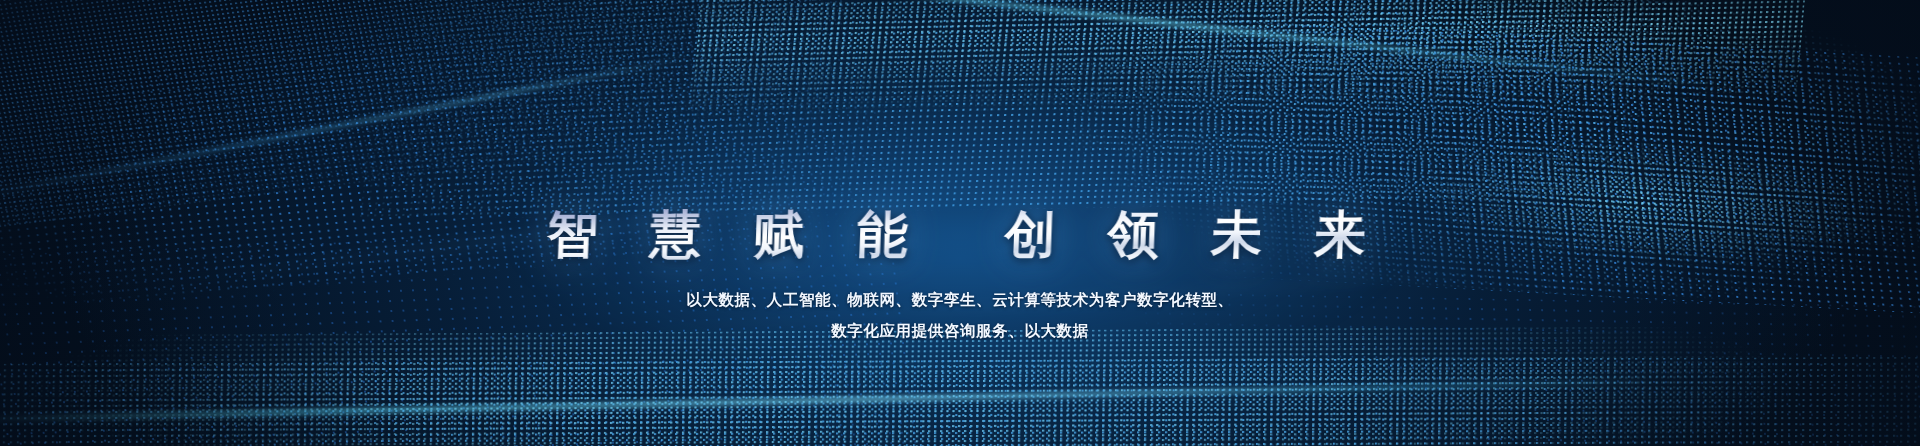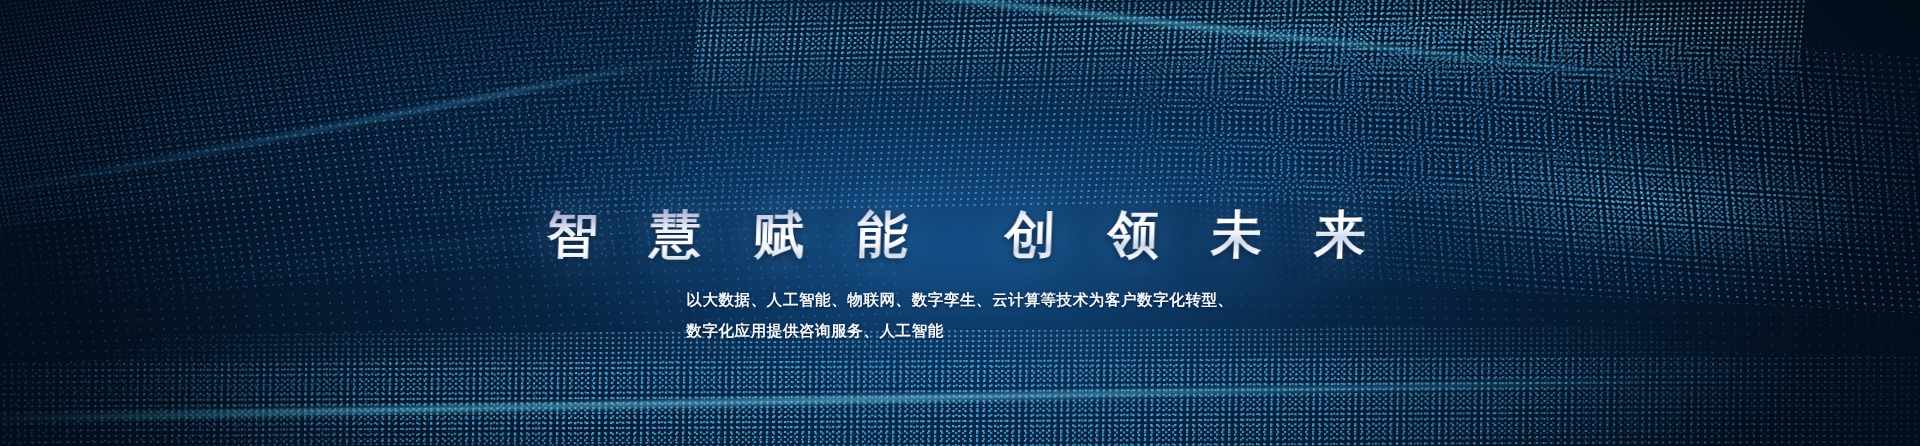--- a/index.html
+++ b/index.html
@@ -208,21 +208,21 @@
     -webkit-background-clip:text;
             background-clip:text;
     color:transparent;
     -webkit-text-fill-color:transparent;
     filter:drop-shadow(0 2px 5px rgba(2,14,34,0.75)) drop-shadow(0 0 16px rgba(120,190,255,0.28));
     transform:skewX(-2deg);
     margin:0;
   }
   .subtitle{
     margin-top:22px;
-    text-align:left;
+    text-align:center;
     color:#f3f8ff;
     font-size:15.5px;
     font-weight:bold;
     letter-spacing:0.6px;
     line-height:31px;
     text-shadow:0 1px 3px rgba(3,18,38,0.8);
   }
   .subtitle div{white-space:pre;}
 </style>
 </head>
@@ -251,17 +251,17 @@
   <div class="streak streak-1"></div>
   <div class="streak streak-2"></div>
 
   <div class="bg-vignette"></div>
 
   <div class="content">
     <h1 class="title">智  慧  赋  能    创  领  未  来</h1>
 
     <div class="subtitle">
       <div>以大数据、人工智能、物联网、数字孪生、云计算等技术为客户数字化转型、</div>
-      <div>数字化应用提供咨询服务、人工智能</div>
+      <div>数字化应用提供咨询服务、以大数据</div>
     </div>
   </div>
 
 </div>
 
 </body></html>

